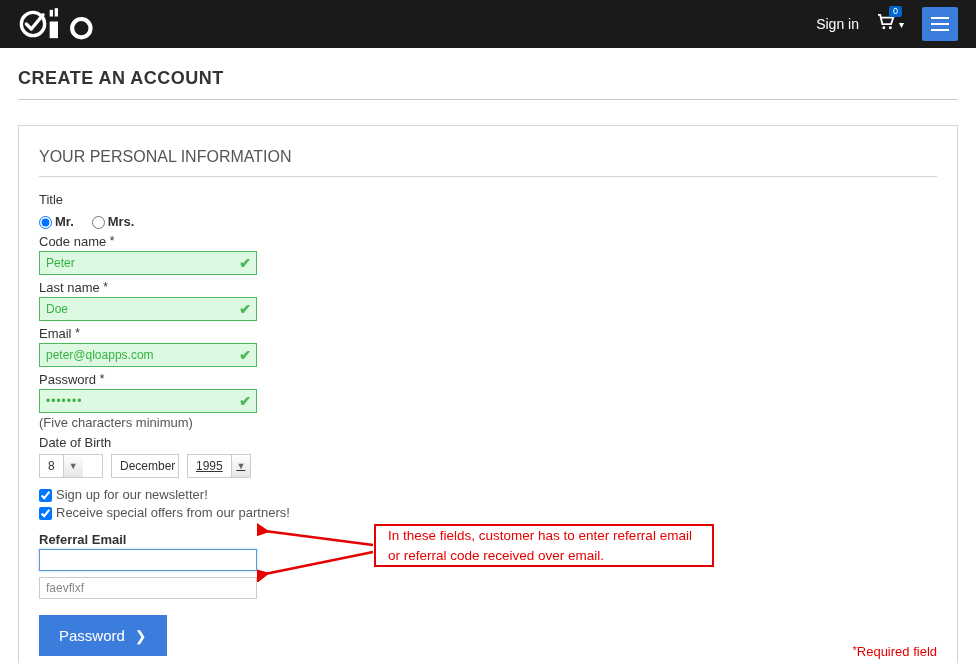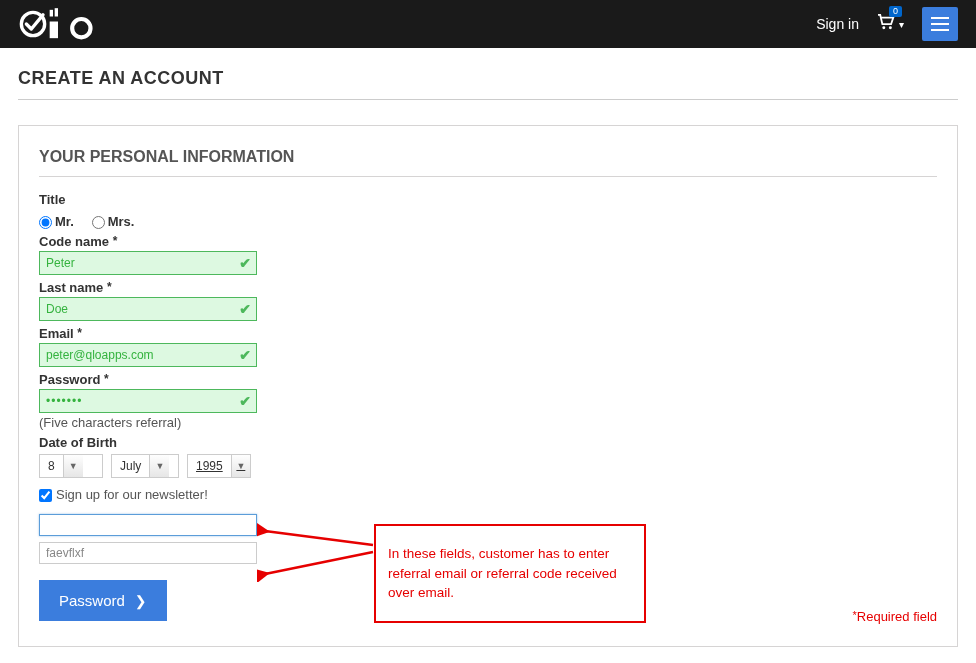--- a/index.html
+++ b/index.html
@@ -18,25 +18,25 @@
 .menu-btn { background: #3b7ddd; width: 36px; height: 34px; display: flex; align-items: center; justify-content: center; cursor: pointer; border-radius: 2px; }
 .menu-btn .bars { display: flex; flex-direction: column; gap: 4px; }
 .menu-btn .bars span { width: 18px; height: 2px; background: #fff; display: block; }
 
 
 .page { padding: 20px 18px 30px; }
 .page-title { font-size: 18px; font-weight: 600; color: #333; margin-bottom: 10px; letter-spacing: 0.5px; }
 .title-divider { border: none; border-top: 1px solid #ccc; margin-bottom: 25px; }
 
 .panel { border: 1px solid #d6d4d4; padding: 22px 20px 25px; position: relative; }
-.panel-heading { font-size: 16px; font-weight: 700; color: #555; margin-bottom: 10px; }
+.panel-heading { font-size: 16px; font-weight: 400; color: #555; margin-bottom: 10px; }
 .panel-divider { border: none; border-top: 1px solid #d6d4d4; margin-bottom: 14px; }
 
 .field { margin-bottom: 4px; }
-.label { font-weight: 700; font-size: 13px; color: #333; display: inline-block; margin-bottom: 2px; }
+.label { font-weight: 400; font-size: 13px; color: #333; display: inline-block; margin-bottom: 2px; }
 .required-star { color: #333; font-size: 12px; vertical-align: top; }
 .radio-row { margin-bottom: 4px; }
 .radio-row label { margin-right: 14px; font-weight: 700; font-size: 13px; }
 .radio-row input { margin-right: 3px; vertical-align: middle; }
 
 .input-valid { position: relative; width: 218px; }
 .input-valid input {
   width: 218px; height: 24px; padding: 3px 24px 3px 6px;
   border: 1px solid #4db85c; background: #ddf9e1; color: #35b33f;
   font-size: 12px; outline: none;
@@ -75,22 +75,22 @@
 .register-btn {
   margin-top: 16px; background: #3b7ddd; color: #fff; border: none;
   padding: 12px 20px; font-size: 15px; cursor: pointer;
   display: inline-flex; align-items: center; gap: 10px;
 }
 .register-btn .chev { font-size: 14px; }
 
 
 .callout {
   position: absolute; left: 355px; top: 398px;
-  border: 2px solid #e60000; padding: 18px 12px;
-  width: 272px; background: #fff; color: #e60000; font-size: 13.5px; line-height: 1.45;
+  border: 2px solid #e60000; padding: 0 12px;
+  width: 340px; background: #fff; color: #e60000; font-size: 13.5px; line-height: 1.45;
 }
 .arrow-svg { position: absolute; pointer-events: none; }
 
 .required-note { position: absolute; right: 20px; bottom: 22px; color: #e60000; font-size: 13px; }
 .required-note .star { vertical-align: top; font-size: 11px; }
 </style>
 </head>
 <body>
 
 <div class="header">
@@ -171,49 +171,53 @@
       </div>
     </div>
 
     
     <div class="field">
       <span class="label"><span>Password</span> <span class="required-star">*</span></span>
       <div class="input-valid">
         <input type="password" value="•••••••" style="">
         <span class="check-icon">✔</span>
       </div>
-      <div class="hint">(Five characters referral)</div>
+      <div class="hint">(Five characters minimum)</div>
     </div>
 
     
     <div class="field">
       <span class="label">Date of Birth</span>
       <div class="dob-row">
         <div class="select sel-day">
           <span class="val">8</span>
           <span class="arrow-btn">▼</span>
         </div>
         <div class="select sel-month">
-          <span class="val">July</span>
+          <span class="val">December</span>
           <span class="arrow-btn">▼</span>
         </div>
         <div class="select sel-year">
           <span class="val">1995</span>
           <span class="arrow-btn">▼</span>
         </div>
       </div>
     </div>
 
     
     <div class="check-row">
       <label><input type="checkbox" checked="" style=""><span>Sign up for our newsletter!</span></label>
     </div>
+    <div class="check-row" style="margin-top:2px;">
+      <label><input type="checkbox" checked="" style=""><span>Receive special offers from our partners!</span></label>
+    </div>
 
     
     <div class="ref-section">
+      <span class="ref-label">Referral Email</span>
       <input class="ref-input-focus" type="text" value="" style="">
     </div>
     <div class="ref-section" style="margin-top:6px;">
       <input class="ref-input-plain" type="text" value="faevflxf" style="">
     </div>
 
     
     <button class="register-btn">
       <span>Password</span>
       <span class="chev">❯</span>

